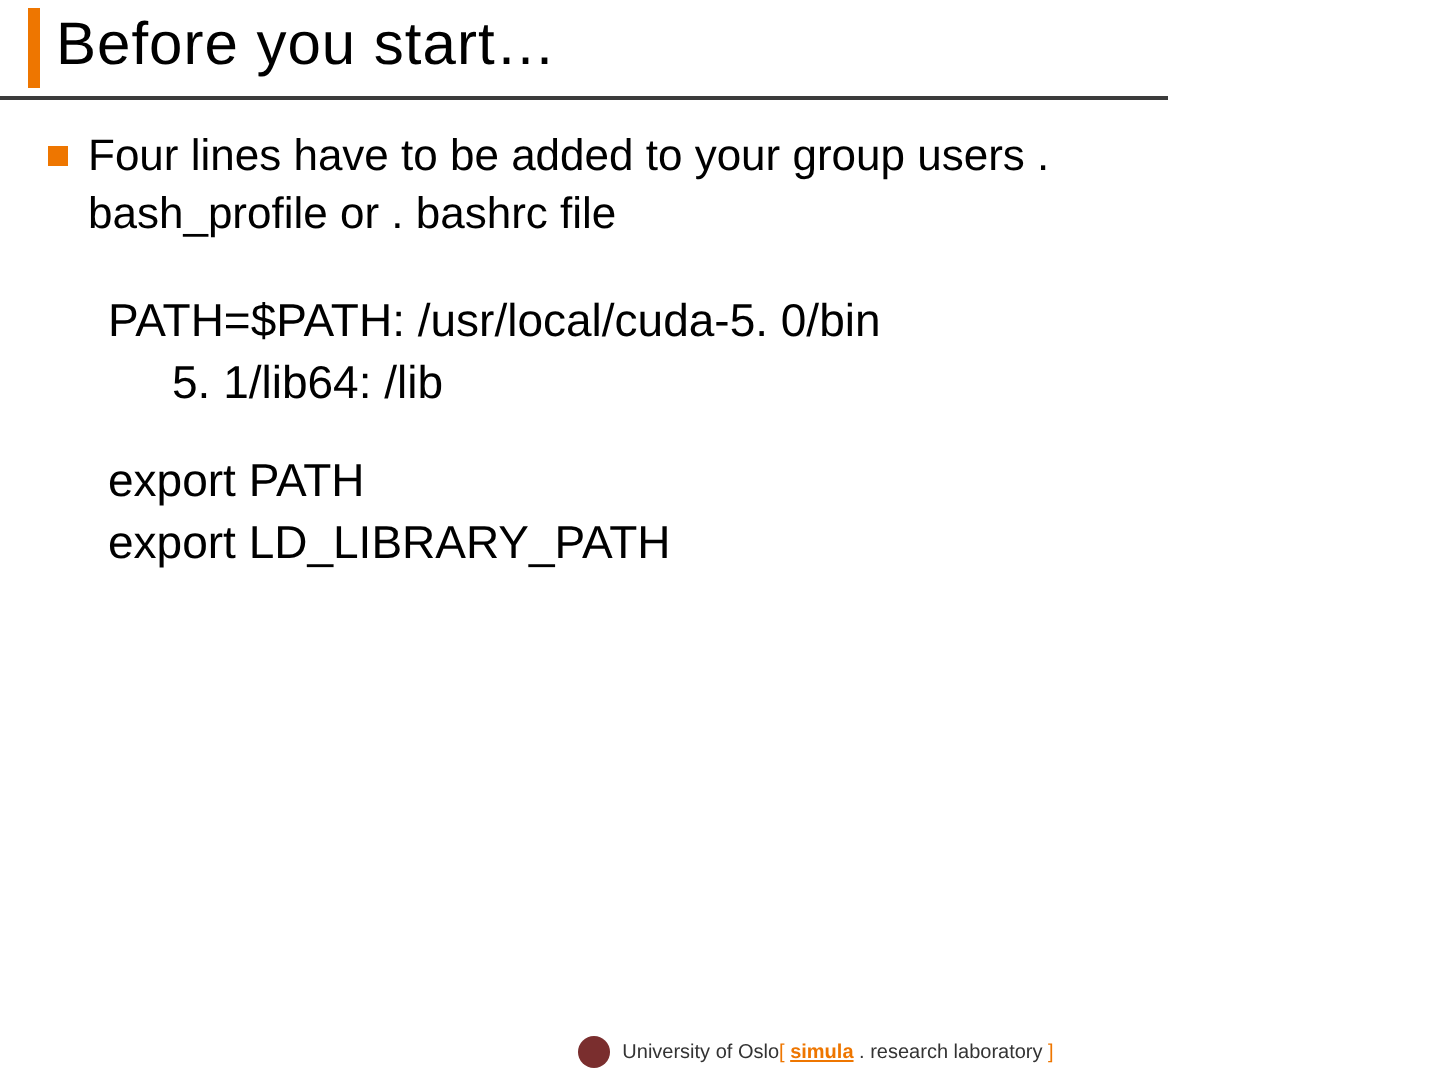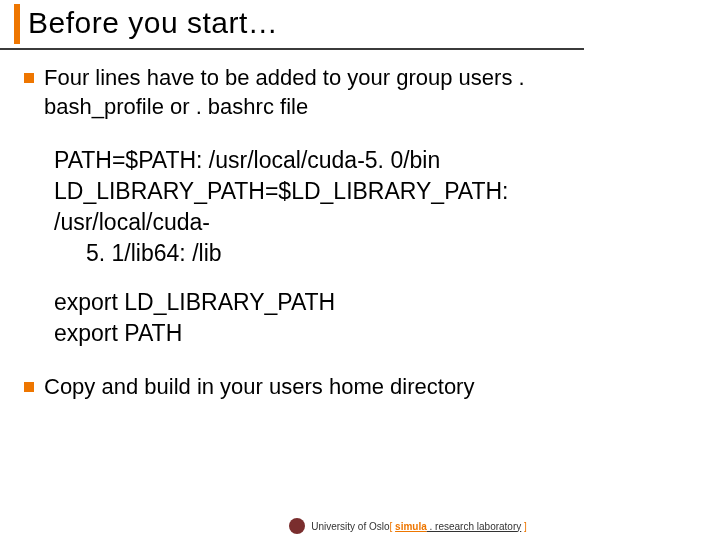--- a/index.html
+++ b/index.html
@@ -17,52 +17,47 @@
   .code-block .indent { padding-left: 32px; }
   .lower-bullets { margin-top: 10px; }
   .lower-bullets .btxt { font-size: 22px; }
   .footer { position: absolute; left: 0; bottom: 6px; width: 720px; display: flex; align-items: center; justify-content: center; padding: 0 10px; margin-left: 48px; }
   .footer-left { display: flex; align-items: center; gap: 6px; font-size: 10px; color: #333; }
   .crest { width: 16px; height: 16px; background: #7a2e2e; border-radius: 50%; }
   .footer-center { font-size: 8.5px; color: #333; flex: 1; text-align: center; }
   .footer-right { font-size: 10px; }
   .br-wrap { color: #ee7600; }
   .br-sim { color: #ee7600; font-weight: bold; text-decoration: underline; }
-  .br-rest { color: #333; text-decoration: underline; }
+  .br-rest { color: #333; }
 </style>
 </head>
 <body>
 <div class="slide">
 
   <div class="title-wrap">
     <div class="title-bar"></div>
     <h1>Before you start…</h1>
   </div>
   <div class="title-underline"></div>
 
   <div class="body">
     <div class="bullet-row">
       <div class="sq"></div>
       <div class="btxt">Four lines have to be added to your group users . bash_profile or . bashrc file</div>
     </div>
 
     <div class="code-block">
       <div>PATH=$PATH: /usr/local/cuda-5. 0/bin</div>
-      <div>LD_LIBRARY_PATH=$LD_LIBRARY_PATH: /usr/local/cuda-</div>
       <div class="indent">5. 1/lib64: /lib</div>
       <div style="height:18px"></div>
+      <div>export PATH</div>
       <div>export LD_LIBRARY_PATH</div>
-      <div>export PATH</div>
     </div>
 
     <div class="lower-bullets">
-      <div class="bullet-row">
-        <div class="sq"></div>
-        <div class="btxt">Copy and build in your users home directory</div>
-      </div>
     </div>
   </div>
 
   <div class="footer">
     <div class="footer-left">
       <div class="crest"></div>
       <span>University of Oslo</span>
     </div>
     <div class="footer-right">
       <span class="br-wrap">[ </span><span class="br-sim">simula</span><span class="br-rest"> . research laboratory</span><span class="br-wrap"> ]</span>

